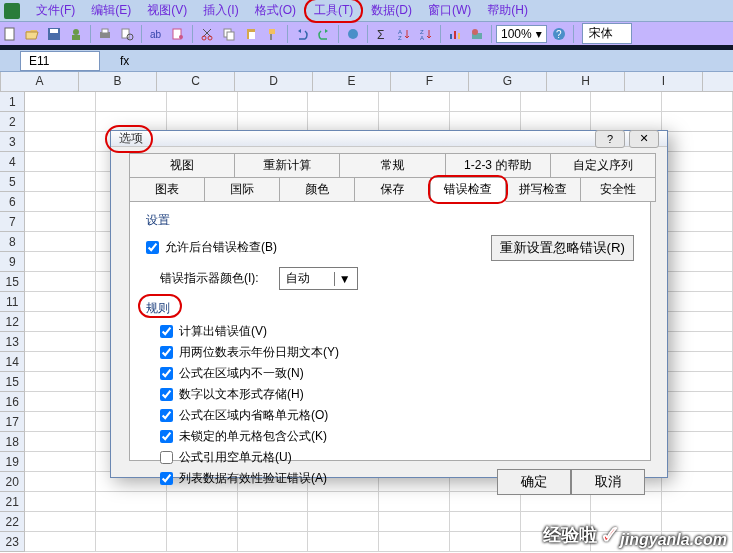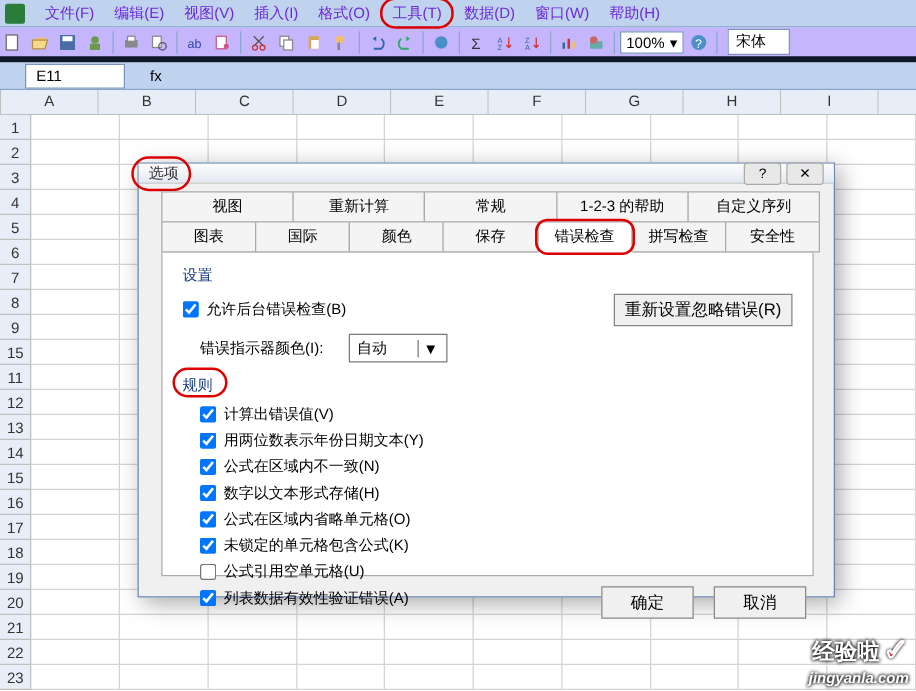--- a/index.html
+++ b/index.html
@@ -46,26 +46,26 @@
 .indent { margin-left: 14px; }
 .chk-row { display: flex; align-items: center; gap: 6px; margin: 4px 0; }
 .chk-row input { margin: 0; }
 .color-row { display: flex; align-items: center; gap: 20px; margin: 6px 0 10px 14px; }
 .select-box { background: #fff; border: 1px solid #7a7a7a; padding: 2px 6px; display: flex; align-items: center; gap: 24px; }
 .select-box .arrow { border-left: 1px solid #7a7a7a; padding-left: 4px; }
 .reset-btn { margin-left: auto; background: #f0f0f0; border: 1px solid #888; padding: 3px 8px; }
 .settings-row { display: flex; align-items: flex-start; }
 .rules-ann { position: absolute; left: -8px; top: -6px; width: 44px; height: 24px; border: 2px solid #d00; border-radius: 14px; pointer-events:none;}
 
-.dlg-footer { display: flex; justify-content: flex-end; gap: 16px; padding: 0 22px 12px; }
+.dlg-footer { display: flex; justify-content: flex-end; gap: 0; padding: 0 22px 12px; }
 .btn { min-width: 74px; padding: 3px 12px; background: #f0f0f0; border: 1px solid #888; text-align: center; }
 
-.watermark { position: absolute; right: 6px; bottom: 4px; color: #fff; font-weight: bold; text-shadow: 0 0 3px #000, 0 0 3px #000; display: flex; flex-direction: column; align-items: flex-end; }
+.watermark { position: absolute; right: 6px; bottom: 4px; color: #fff; font-weight: bold; text-shadow: 0 0 3px #000, 0 0 3px #000; display: flex; flex-direction: row; align-items: flex-end; }
 .watermark .cn { font-size: 18px; display:flex; align-items:center; gap:3px;}
-.watermark .en { font-size: 12px; font-style: italic; }
+.watermark .en { font-size: 16px; font-style: italic; }
 .check-mark { color: #e11; font-size: 24px; -webkit-text-stroke: 1px #fff; }
 </style>
 </head>
 <body>
 
 <div class="menubar">
   <div class="menubar-icon"></div>
   <div class="menu-item">文件(F)</div>
   <div class="menu-item">编辑(E)</div>
   <div class="menu-item">视图(V)</div>

